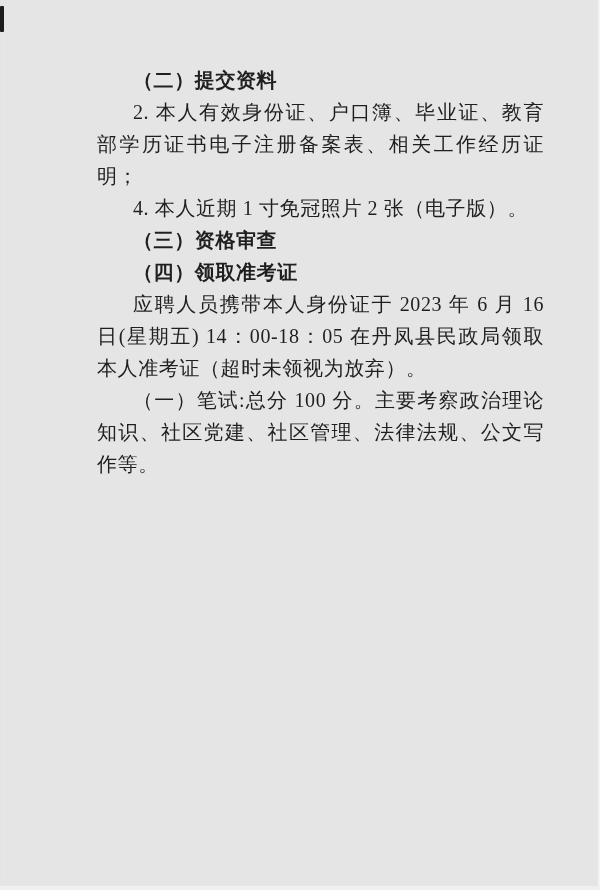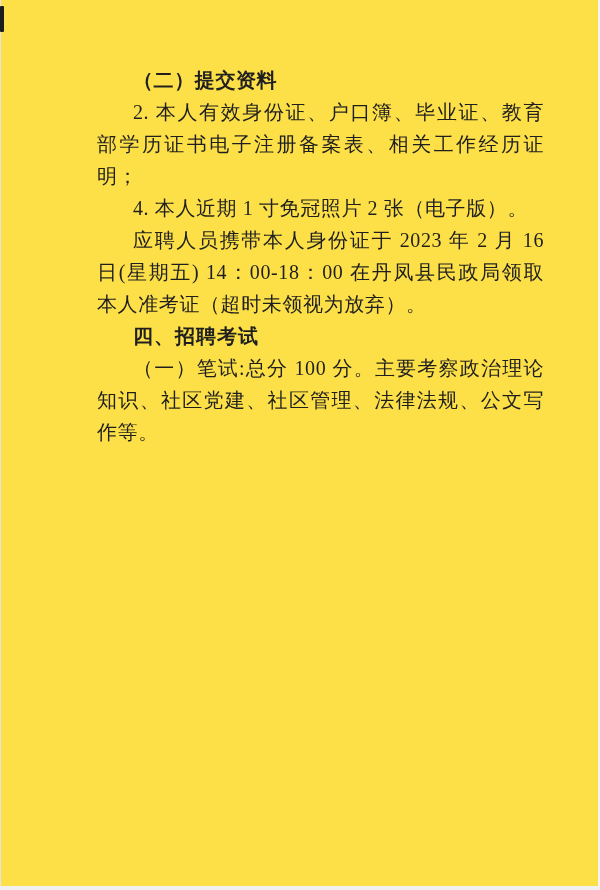--- a/index.html
+++ b/index.html
@@ -4,21 +4,21 @@
 <style>
   html, body {
     margin: 0;
     padding: 0;
     background: #ffffff;
   }
   .page {
     position: relative;
     width: 600px;
     height: 890px;
-    background: #fde047;
+    background: #e5e5e5;
     overflow: hidden;
     font-family: "Liberation Serif", "DejaVu Serif", serif;
     color: #1f1f1f;
   }
   
   .left-edge {
     position: absolute;
     left: 0; top: 0;
     width: 1px; height: 100%;
     background: #e3e3e3;
@@ -73,19 +73,20 @@
 
   <div class="left-edge"></div>
   <div class="right-edge"></div>
   <div class="bottom-edge"></div>
   <div class="corner-mark"></div>
 
   <div class="textblock">
     <p class="subheading">（二）提交资料</p>
     <p class="body">2. 本人有效身份证、户口簿、毕业证、教育部学历证书电子注册备案表、相关工作经历证明；</p>
     <p class="body">4. 本人近期 1 寸免冠照片 2 张（电子版）。</p>
-    <p class="body">应聘人员携带本人身份证于 2023 年 2 月 16 日(星期五) 14：00-18：00 在丹凤县民政局领取本人准考证（超时未领视为放弃）。</p>
-    <p class="heading">四、招聘考试</p>
+    <p class="subheading">（三）资格审查</p>
+    <p class="subheading">（四）领取准考证</p>
+    <p class="body">应聘人员携带本人身份证于 2023 年 6 月 16 日(星期五) 14：00-18：05 在丹凤县民政局领取本人准考证（超时未领视为放弃）。</p>
     <p class="body">（一）笔试:总分 100 分。主要考察政治理论知识、社区党建、社区管理、法律法规、公文写作等。</p>
 
   </div>
 
 </div>
 
 </body></html>

